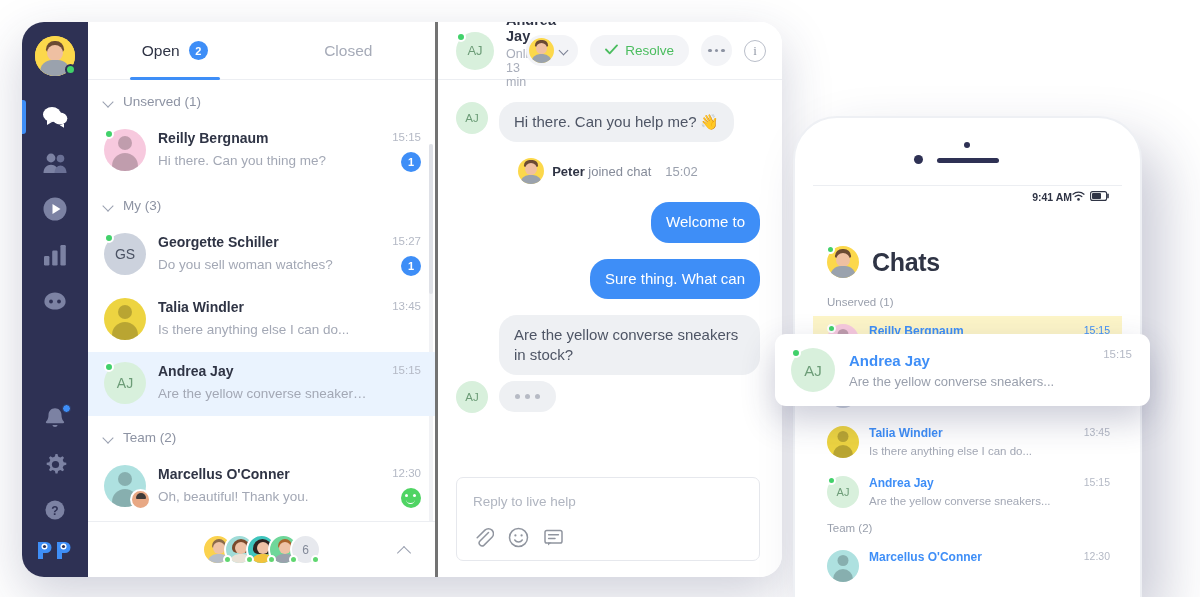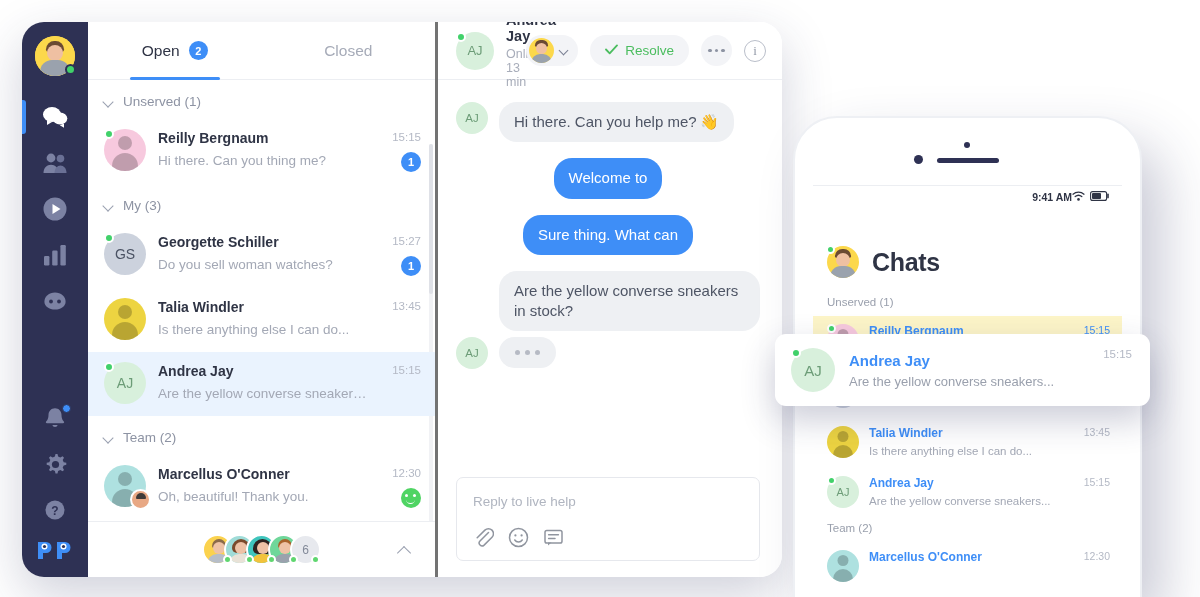--- a/index.html
+++ b/index.html
@@ -224,21 +224,21 @@
   #more-pill { width: 31px; justify-content: center; gap: 3px; }
   #more-pill i { width:3.5px; height:3.5px; border-radius:50%; background:#8e94a3; display:block; }
   #info-btn {
     width: 22px; height: 22px; border-radius: 50%; border: 1.6px solid #b9bec9;
     display:flex; align-items:center; justify-content:center;
     font-size: 13px; color:#939aa8; font-family:"Liberation Serif", serif; cursor:pointer;
   }
 
   #chat-body { flex: 1; padding: 22px 22px 0 18px; position: relative; overflow: hidden; }
   .msg-row { display: flex; align-items: flex-start; gap: 11px; margin-bottom: 16px; }
-  .msg-row.out { justify-content: center; }
+  .msg-row.out { justify-content: flex-end; }
   .msg-av {
     width: 32px; height: 32px; border-radius: 50%; background: #d8f0dc;
     display:flex; align-items:center; justify-content:center;
     font-size: 11.5px; color: #6c9c77; flex: 0 0 32px;
   }
   .bubble {
     max-width: 330px; padding: 10px 15px; border-radius: 18px;
     font-size: 15px; line-height: 1.35; color: #4e5565; background: #eef0f3;
   }
   .bubble.blue { background: #3e8ef7; color: #fff; }
@@ -607,20 +607,32 @@
     </div>
 
     <div id="chat-body">
       <div class="msg-row">
         <div class="msg-av">
           <span>AJ</span>
         </div>
         <div class="bubble">Hi there. Can you help me? 👋</div>
       </div>
 
+      <div class="sys-row">
+        <div class="sys-av">
+            <span class="hair"></span>
+            <span class="skin"></span>
+            <span class="body"></span>
+          </div>
+        <div class="sys-text">
+          <b>Peter</b>
+          <span>joined chat</span>
+        </div>
+        <div class="sys-time">15:02</div>
+      </div>
 
       <div class="msg-row out">
         <div class="bubble blue">Welcome to</div>
       </div>
       <div class="msg-row out">
         <div class="bubble blue">Sure thing. What can</div>
       </div>
 
       <div class="msg-row" style="margin-bottom:6px">
         <div class="msg-av" style="background:transparent"></div>

